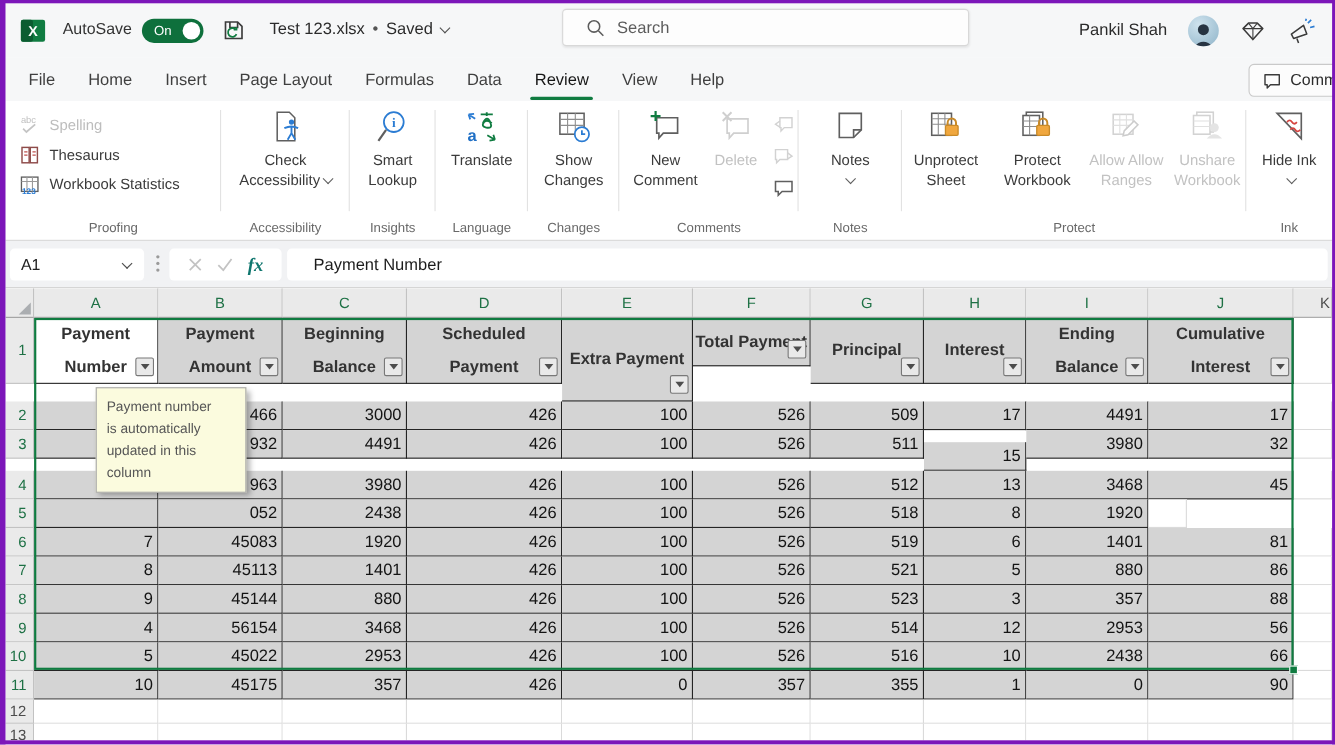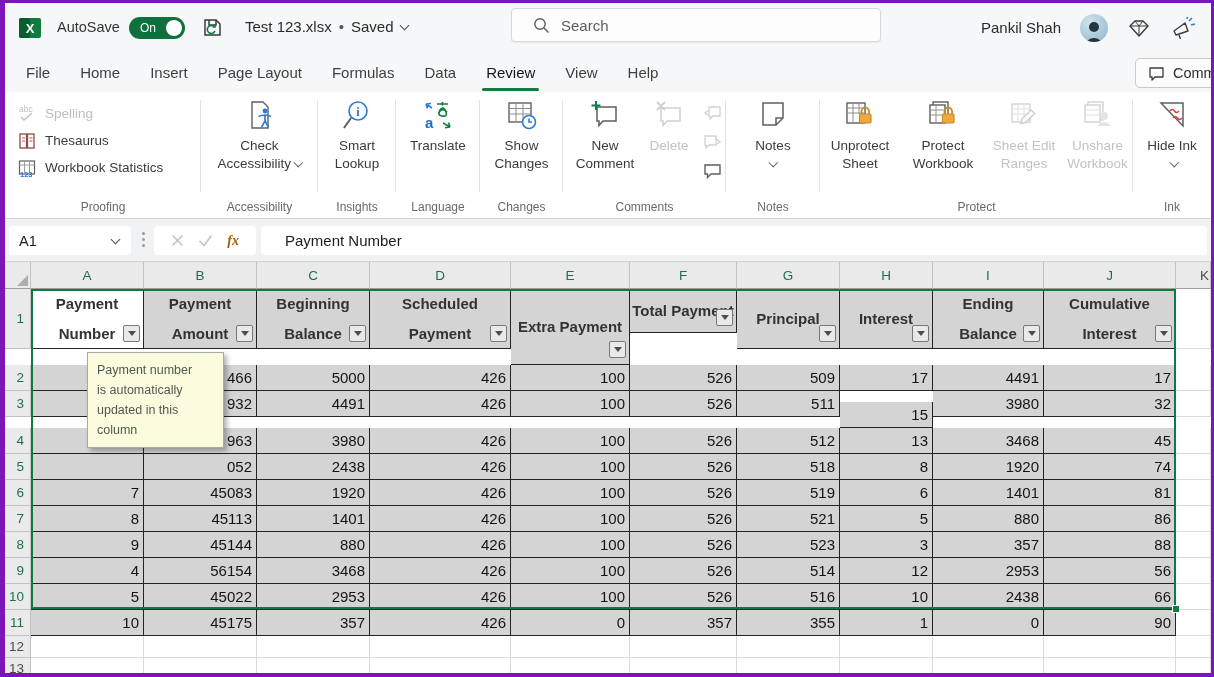--- a/index.html
+++ b/index.html
@@ -57,21 +57,21 @@
   .chev2{display:inline-block;width:5.5px;height:5.5px;border-right:1.4px solid #5f5f5f;border-bottom:1.4px solid #5f5f5f;transform:rotate(45deg);margin-left:4px;margin-bottom:2px;}
 
   
   .fbar{position:absolute;left:5px;top:219px;width:1206px;height:43px;background:#F1F2F4;border-bottom:1px solid #D2D2D2;box-sizing:border-box;}
   .namebox{position:absolute;left:4px;top:7px;width:122px;height:29px;background:#fff;border-radius:4px;display:flex;align-items:center;
            font-size:14.5px;color:#222;padding-left:10px;box-sizing:border-box;cursor:pointer;}
   .namebox .chev{position:absolute;right:12px;}
   .dots{position:absolute;left:137px;top:13px;display:flex;flex-direction:column;gap:3px;}
   .dots i{width:3px;height:3px;border-radius:50%;background:#9a9a9a;}
   .fxbox{position:absolute;left:149px;top:7px;width:102px;height:29px;background:#fff;border-radius:4px;display:flex;align-items:center;justify-content:space-around;padding:0 10px;box-sizing:border-box;}
-  .fx{font-family:"Liberation Serif",serif;font-style:italic;font-weight:bold;font-size:14px;color:#a16207;cursor:pointer;}
+  .fx{font-family:"Liberation Serif",serif;font-style:italic;font-weight:bold;font-size:17px;color:#0f766e;cursor:pointer;}
   .finput{position:absolute;left:256px;top:7px;width:946px;height:29px;background:#fff;border-radius:4px;display:flex;align-items:center;
           font-size:15px;color:#1c1c1c;padding-left:24px;box-sizing:border-box;cursor:text;}
 
   
   .sheet{position:absolute;left:5px;top:262px;width:1206px;height:411px;background:#fff;overflow:hidden;}
   .colhead,.grow{display:flex;}
   .corner{width:26px;height:27px;background:#EAEAEA;position:relative;border-right:1px solid #C2C2C2;border-bottom:1px solid #9E9E9E;box-sizing:border-box;cursor:pointer;}
   .corner .tri{position:absolute;right:2px;bottom:2px;width:0;height:0;border-left:11px solid transparent;border-bottom:11px solid #ABAEB1;}
   .clet{height:27px;background:#EAEAEA;display:flex;align-items:center;justify-content:center;font-size:13.5px;color:#4c4c4c;
         border-right:1px solid #C2C2C2;border-bottom:1px solid #9E9E9E;box-sizing:border-box;cursor:pointer;}
@@ -329,21 +329,21 @@
             <rect x="15.5" y="15" width="11.5" height="9" rx="1" fill="#F0A73E" stroke="#C98A28" stroke-width="1.2"></rect>
           </svg>
           <div class="lab">Protect Workbook</div>
         </div>
         <div class="lbtn dis" style="width:76px">
           <svg width="32" height="32" viewBox="0 0 32 32">
             <rect x="4" y="5" width="18" height="18" fill="#fff" stroke="#D2D2D2" stroke-width="1.4"></rect>
             <path d="M4 10 h18 M4 15 h18 M10 5 v18 M16 5 v18" stroke="#E0E0E0" stroke-width="1"></path>
             <path d="M14 20 l9 -9 l3.5 3.5 l-9 9 l-4.5 1 z" fill="#fff" stroke="#CCCCCC" stroke-width="1.4"></path>
           </svg>
-          <div class="lab">Sheet Edit Ranges</div>
+          <div class="lab">Allow Allow Ranges</div>
         </div>
         <div class="lbtn dis" style="width:71px">
           <svg width="32" height="32" viewBox="0 0 32 32">
             <rect x="6" y="3" width="15" height="18" fill="#fff" stroke="#D2D2D2" stroke-width="1.4"></rect>
             <rect x="3" y="6" width="15" height="17" fill="#fff" stroke="#D2D2D2" stroke-width="1.4"></rect>
             <path d="M3 11 h15 M3 16 h15" stroke="#E0E0E0" stroke-width="1"></path>
             <circle cx="22" cy="17" r="4" fill="#E4E4E4"></circle>
             <path d="M15 27 q7 -8 14 0 z" fill="#E4E4E4"></path>
           </svg>
           <div class="lab">Unshare Workbook</div>
@@ -469,21 +469,21 @@
             <div class="fbtn">
               <i></i>
             </div>
           </div>
           <div class="ecell" style="width: 35px; height: 60px;"></div>
         </div>
         <div class="grow">
           <div class="rh sel" style="height: 26px;">2</div>
           <div class="dcell" style="width: 113px; height: 26px;"></div>
           <div class="dcell" style="width: 113px; height: 26px;">466</div>
-          <div class="dcell" style="width: 113px; height: 26px;">5000</div>
+          <div class="dcell" style="width: 113px; height: 26px;">3000</div>
           <div class="dcell" style="width: 141px; height: 26px;">426</div>
           <div class="dcell" style="width: 119px; height: 26px;">100</div>
           <div class="dcell" style="width: 107px; height: 26px;">526</div>
           <div class="dcell" style="width: 103px; height: 26px;">509</div>
           <div class="dcell" style="width: 93px; height: 26px;">17</div>
           <div class="dcell" style="width: 111px; height: 26px;">4491</div>
           <div class="dcell" style="width: 132px; height: 26px;">17</div>
           <div class="ecell" style="width: 35px; height: 26px;"></div>
         </div>
         <div class="grow">
@@ -518,21 +518,20 @@
           <div class="rh sel" style="height: 26px;">5</div>
           <div class="dcell" style="width: 113px; height: 26px;"></div>
           <div class="dcell" style="width: 113px; height: 26px;">052</div>
           <div class="dcell" style="width: 113px; height: 26px;">2438</div>
           <div class="dcell" style="width: 141px; height: 26px;">426</div>
           <div class="dcell" style="width: 119px; height: 26px;">100</div>
           <div class="dcell" style="width: 107px; height: 26px;">526</div>
           <div class="dcell" style="width: 103px; height: 26px;">518</div>
           <div class="dcell" style="width: 93px; height: 26px;">8</div>
           <div class="dcell" style="width: 111px; height: 26px;">1920</div>
-          <div class="dcell" style="width: 132px; height: 26px;">74</div>
           <div class="ecell" style="width: 35px; height: 26px;"></div>
         </div>
         <div class="grow">
           <div class="rh sel" style="height: 26px;">6</div>
           <div class="dcell" style="width: 113px; height: 26px;">7</div>
           <div class="dcell" style="width: 113px; height: 26px;">45083</div>
           <div class="dcell" style="width: 113px; height: 26px;">1920</div>
           <div class="dcell" style="width: 141px; height: 26px;">426</div>
           <div class="dcell" style="width: 119px; height: 26px;">100</div>
           <div class="dcell" style="width: 107px; height: 26px;">526</div>

